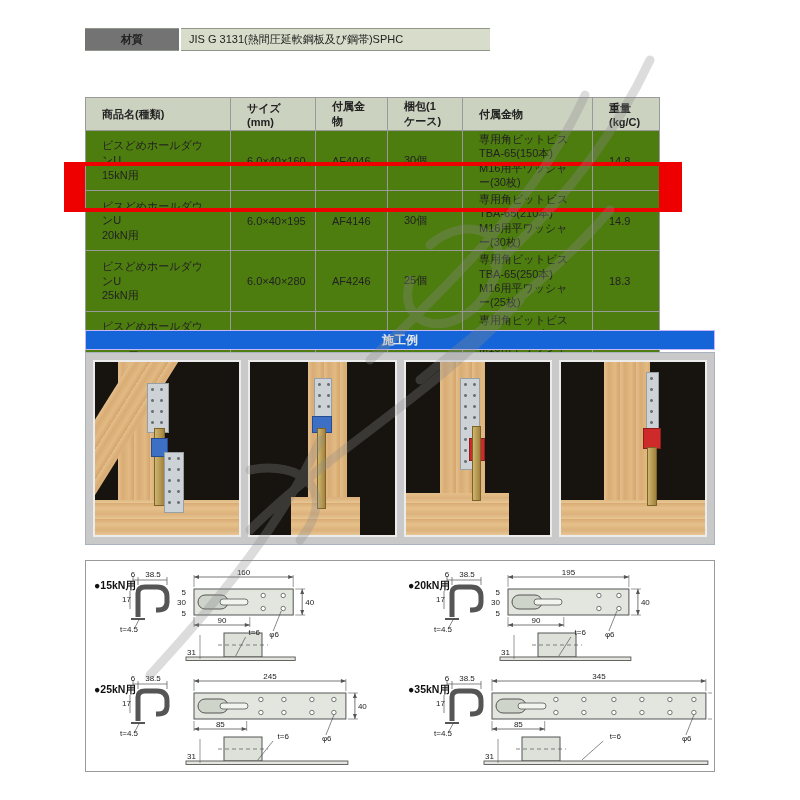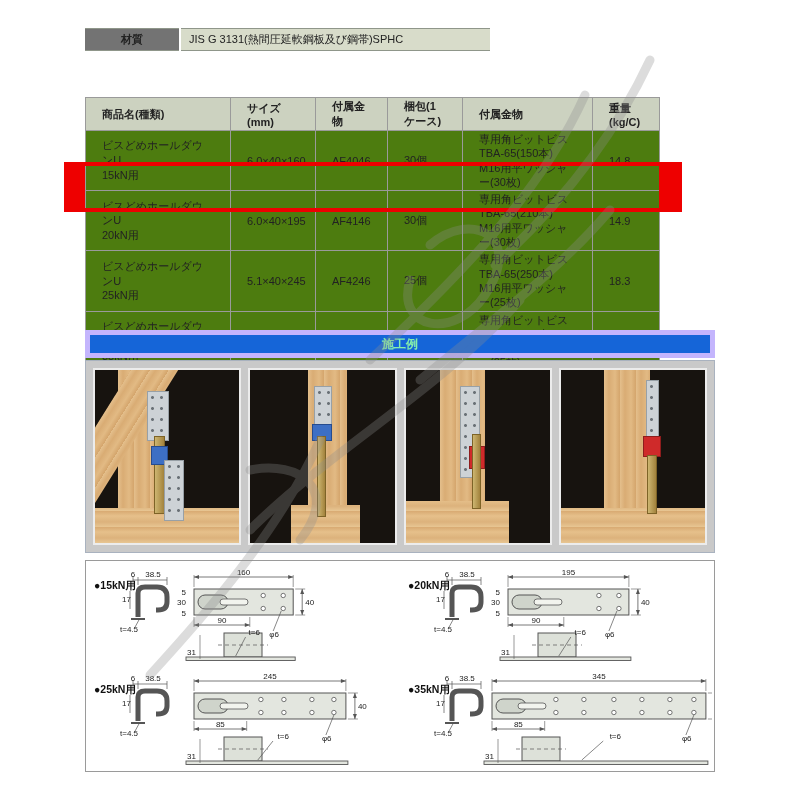--- a/index.html
+++ b/index.html
@@ -24,22 +24,22 @@
   .acc{font-size:10.5px;line-height:1.3;}
   .nm{font-size:11px;line-height:1.35;}
   .red-frame{
     position:absolute;left:-21px;top:65px;width:618px;height:50px;box-sizing:border-box;
     border:4px solid #ee0000;border-left-width:21px;border-right-width:23px;
     pointer-events:none;z-index:5;
   }
   
   .section{position:absolute;left:85px;width:630px;}
   .sec-bar{
-    height:18px;background:#1565d8;border:5px solid #c4b5fd;
-    color:#86efac;font-size:12px;font-weight:bold;text-align:center;line-height:18px;
+    height:18px;background:#1565d8;border:1px solid #c4b5fd;
+    color:#e5e5e5;font-size:12px;font-weight:bold;text-align:center;line-height:18px;
   }
   
   .photo-panel{
     margin-top:2px;height:193px;background:#c9c9c9;border:1px solid #a9b2bf;
     box-sizing:border-box;padding:7px;display:flex;gap:7px;
   }
   .photo{flex:1;position:relative;border:2px solid #ececec;background:#17130f;overflow:hidden;}
   .photo *{position:absolute;}
   .wood{background:repeating-linear-gradient(90deg,#e4bf8c 0,#d9ac74 5px,#e2ba84 11px,#d4a56c 16px);}
   .woodh{background:repeating-linear-gradient(0deg,#e8c693 0,#dcb27c 5px,#e6c08b 11px,#d8aa72 16px);}
@@ -105,21 +105,21 @@
       <tr>
         <td class="nm"><span>ビスどめホールダウンU</span><br><span>20kN用</span></td>
         <td>6.0×40×195</td>
         <td>AF4146</td>
         <td>30個</td>
         <td class="acc"><span>専用角ビットビス</span><br><span>TBA-65(210本)</span><br><span>M16用平ワッシャー(30枚)</span></td>
         <td>14.9</td>
       </tr>
       <tr>
         <td class="nm"><span>ビスどめホールダウンU</span><br><span>25kN用</span></td>
-        <td>5.1×40×245</td>
+        <td>6.0×40×280</td>
         <td>AF4246</td>
         <td>25個</td>
         <td class="acc"><span>専用角ビットビス</span><br><span>TBA-65(250本)</span><br><span>M16用平ワッシャー(25枚)</span></td>
         <td>18.3</td>
       </tr>
       <tr>
         <td class="nm"><span>ビスどめホールダウンU</span><br><span>35kN用</span></td>
         <td>6.0×40×345</td>
         <td>AF4346</td>
         <td>25個</td>

